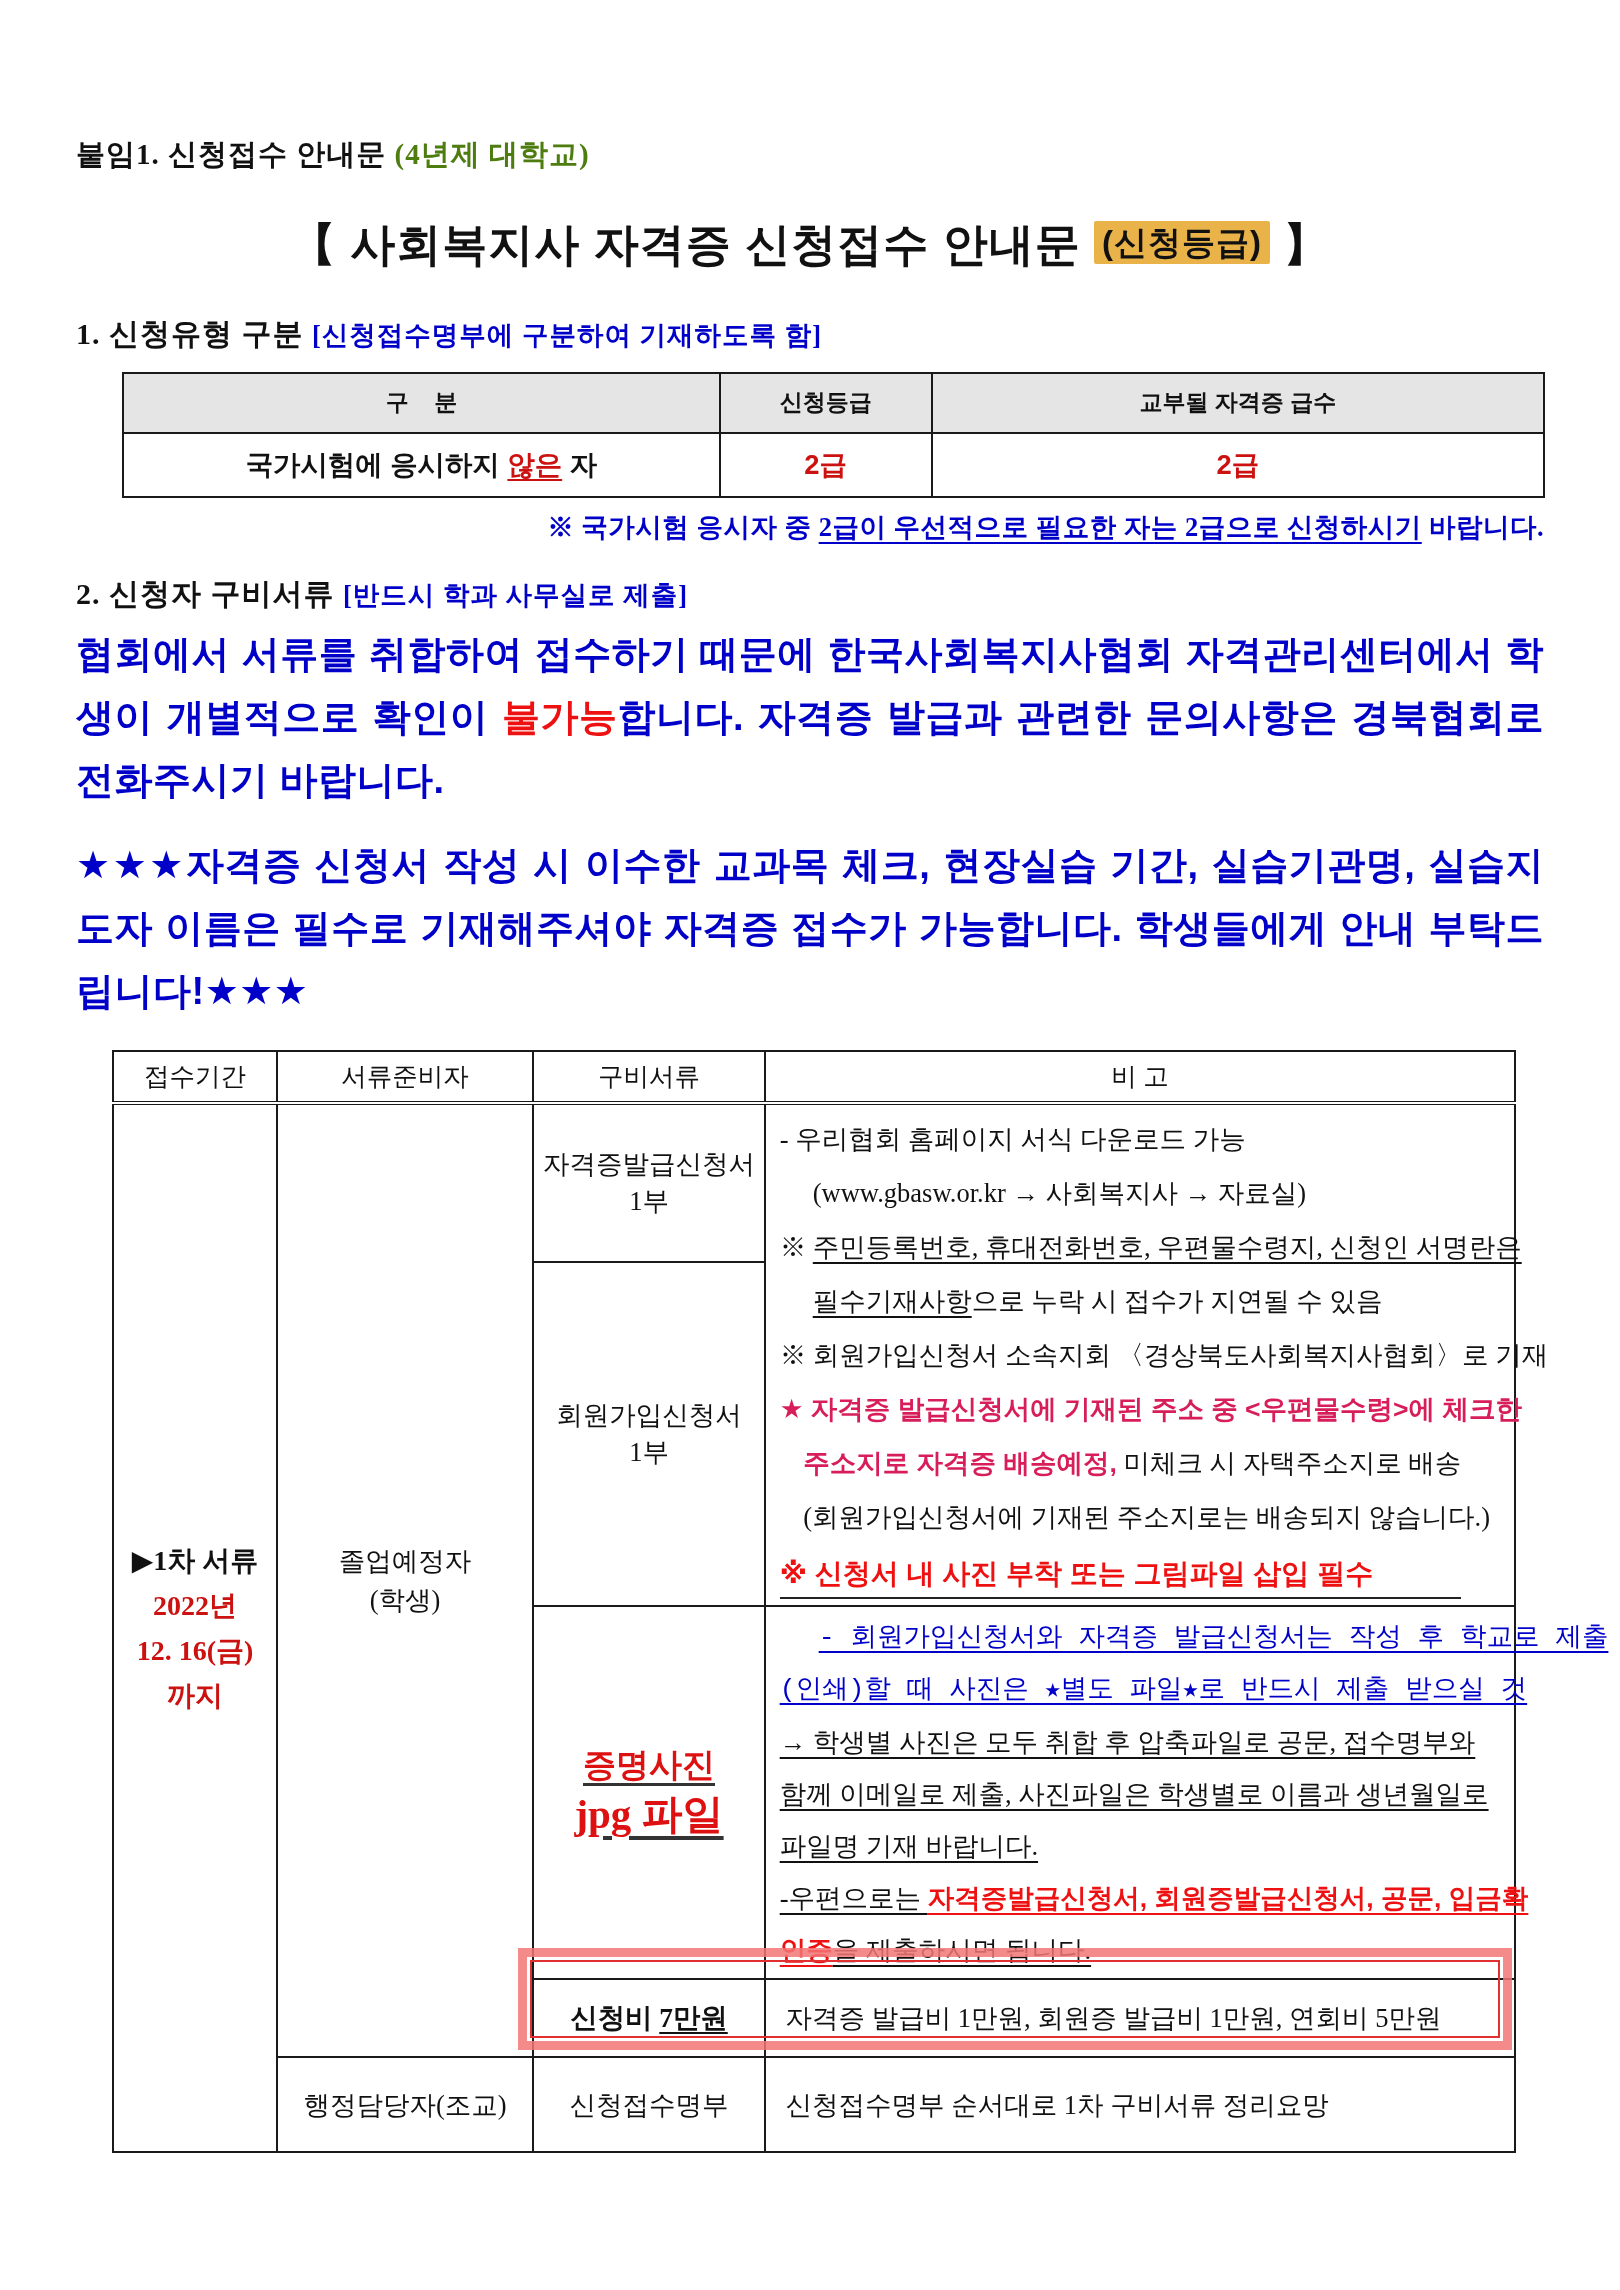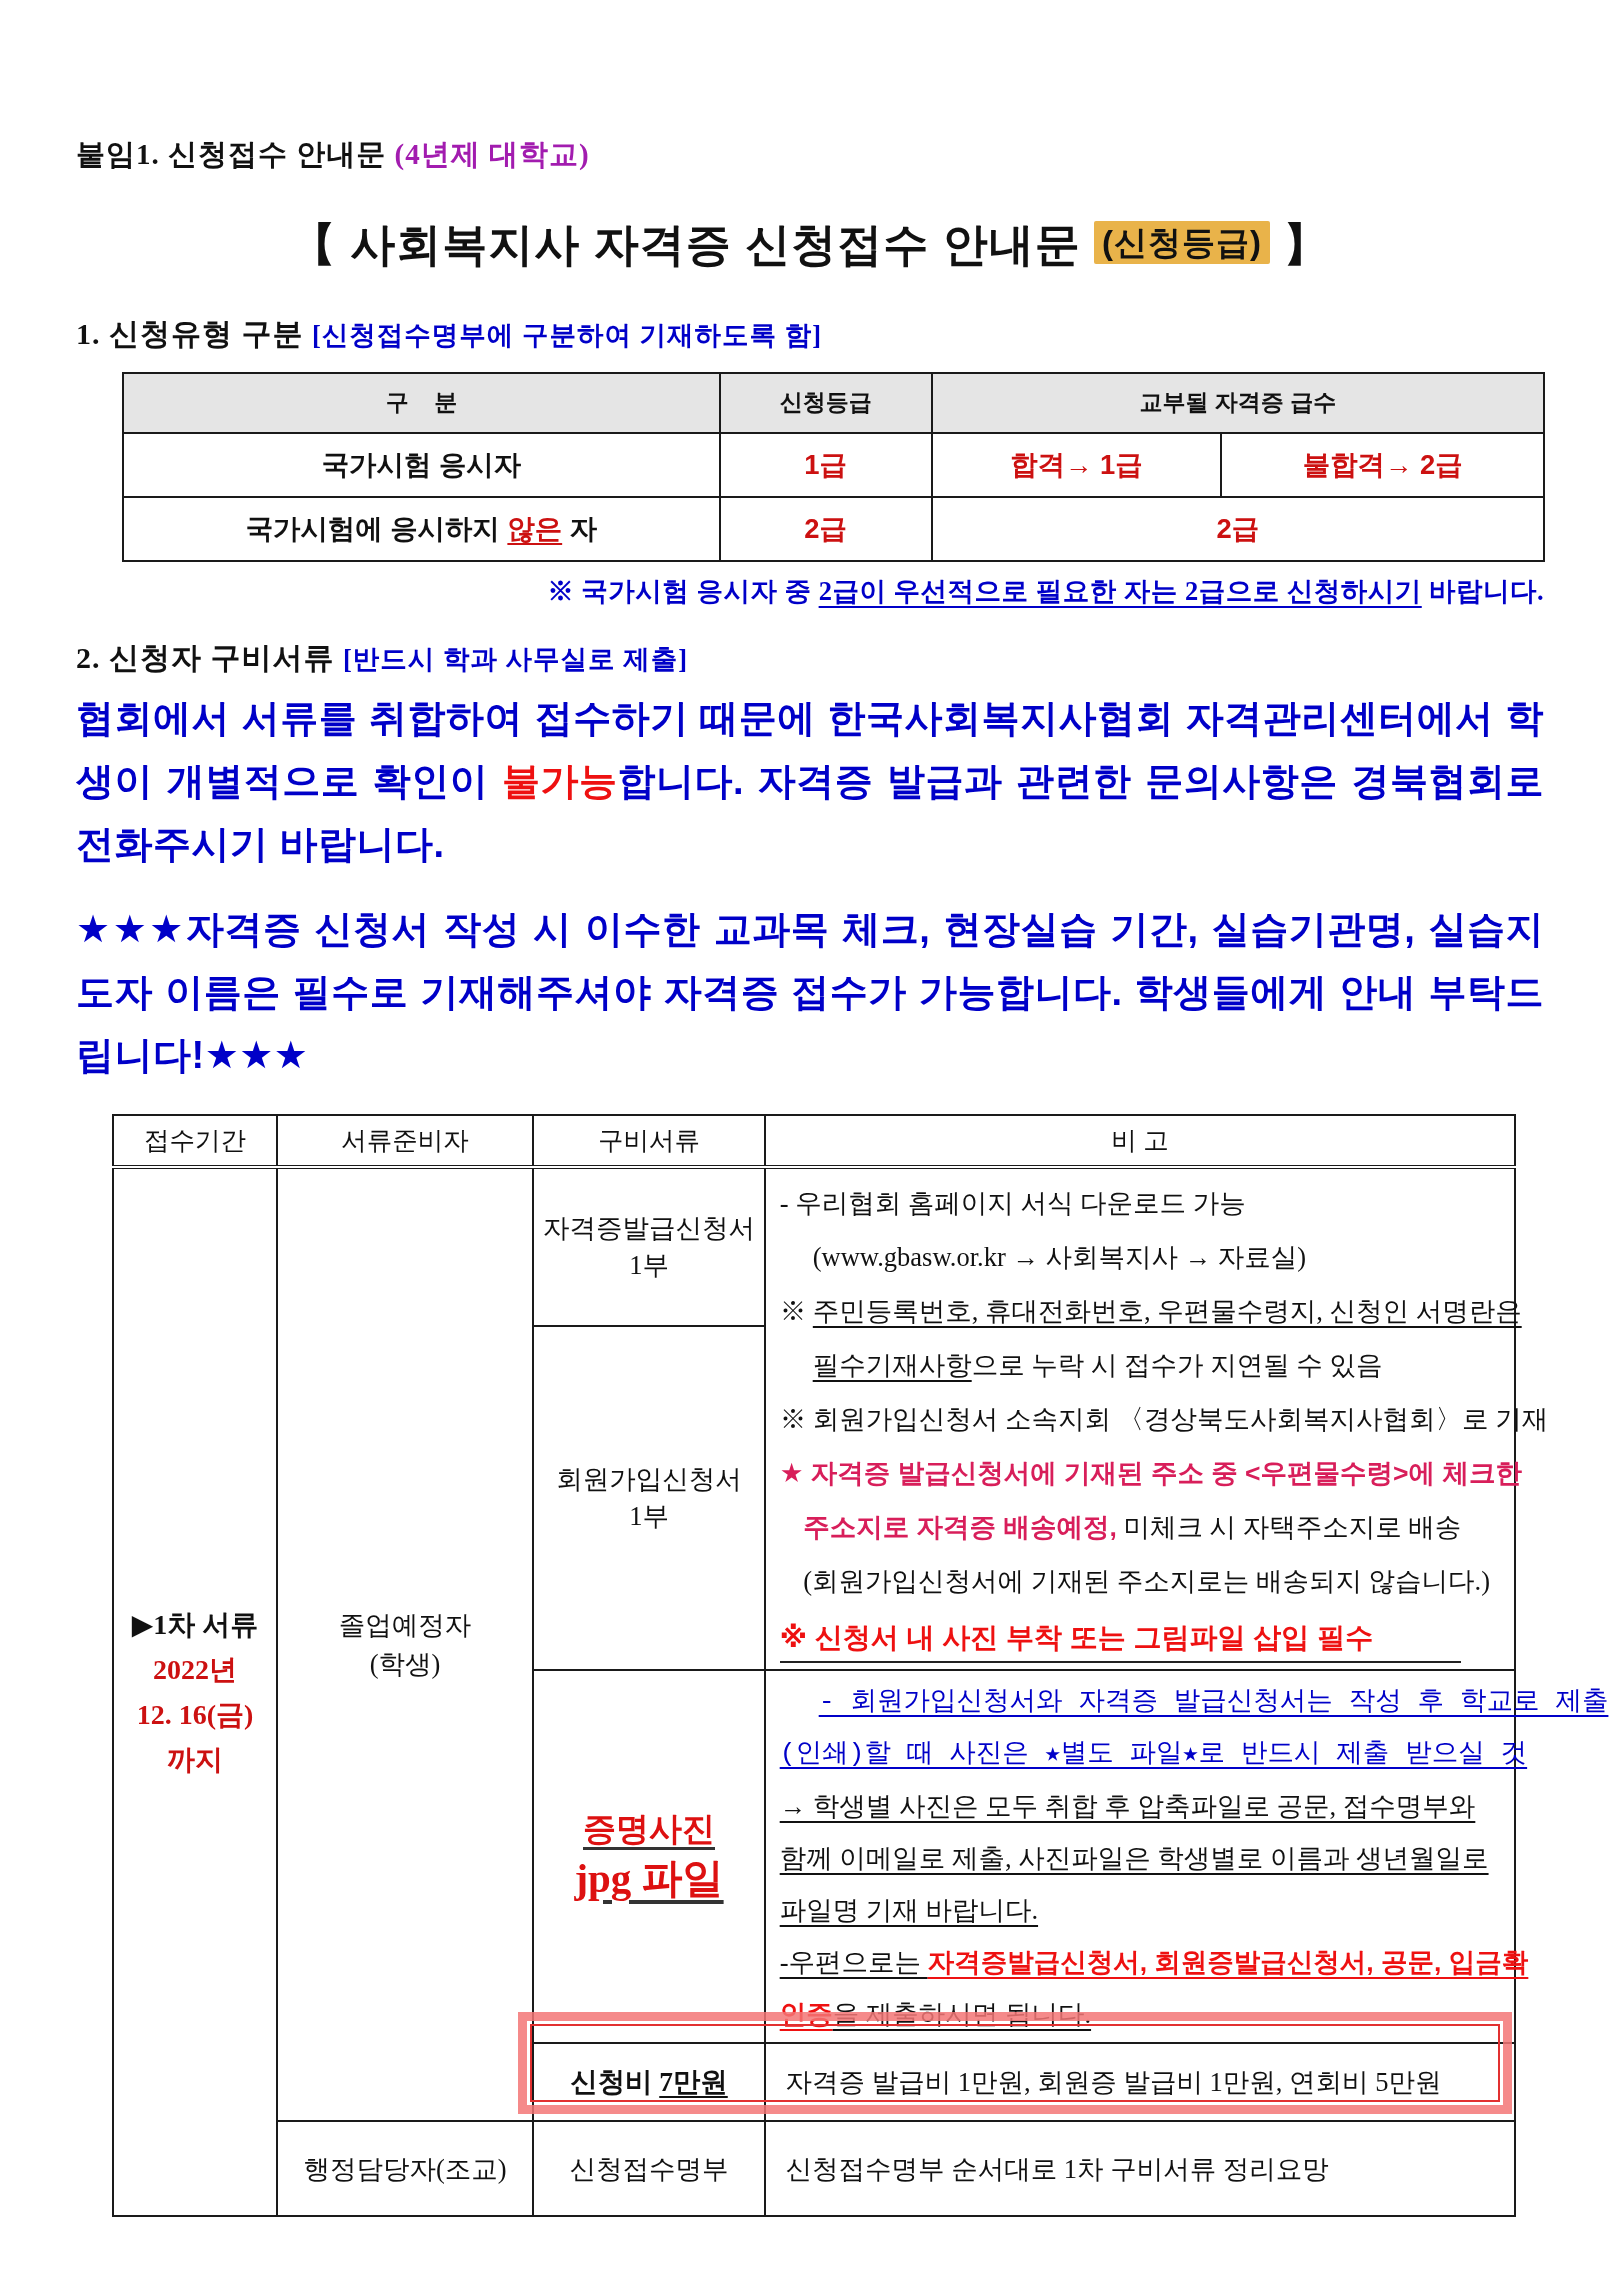--- a/index.html
+++ b/index.html
@@ -5,21 +5,21 @@
   html,body{margin:0;padding:0;background:#ffffff;}
   body{
     width:1620px;height:2291px;position:relative;
     font-family:"Liberation Serif","DejaVu Serif",serif;
     color:#111;
   }
   .page{position:relative;width:1620px;height:2291px;padding:0 76px;box-sizing:border-box;overflow:hidden;}
 
   
   .attach{margin-top:135px;font-size:29px;font-weight:bold;letter-spacing:1px;}
-  .attach .red{color:#a21caf;}
+  .attach .red{color:#4d7c0f;}
   .doc-title{margin-top:33px;text-align:center;font-size:45px;font-weight:bold;line-height:69px;
     font-family:"Liberation Sans","DejaVu Sans",sans-serif;letter-spacing:1px;}
   .doc-title .badge{font-size:33px;padding:2.9px 7.8px;border-radius:2px;vertical-align:5.9px;}
 
   .sec-heading{margin-top:35px;font-size:30px;font-weight:bold;letter-spacing:1px;}
   .sec-heading .blue-note{font-size:26.5px;color:#0000c8;}
 
   
   .t1{margin-left:46px;margin-top:16.7px;width:1423px;border-collapse:collapse;table-layout:fixed;
       font-family:"Liberation Sans","DejaVu Sans",sans-serif;}
@@ -108,26 +108,20 @@
         <col style="width:20.4%">
         <col style="width:22.7%">
       </colgroup>
     <tbody>
         <tr>
       <th>구    분</th>
       <th>신청등급</th>
       <th colspan="2">교부될 자격증 급수</th>
     </tr>
     <tr>
-      <td>국가시험 응시자</td>
-      <td class="red">1급</td>
-      <td class="red dashed-r">합격→ 1급</td>
-      <td class="red">불합격→ 2급</td>
-    </tr>
-    <tr>
       <td><span>국가시험에 응시하지 </span><span class="u-red">않은</span><span> 자</span></td>
       <td class="red">2급</td>
       <td class="red" colspan="2">2급</td>
     </tr>
   </tbody>
     </table>
 
   <div class="t1-note">
     <span>※ 국가시험 응시자 중 </span><span class="u">2급이 우선적으로 필요한 자는 2급으로 신청하시기</span><span> 바랍니다.</span>
   </div>

